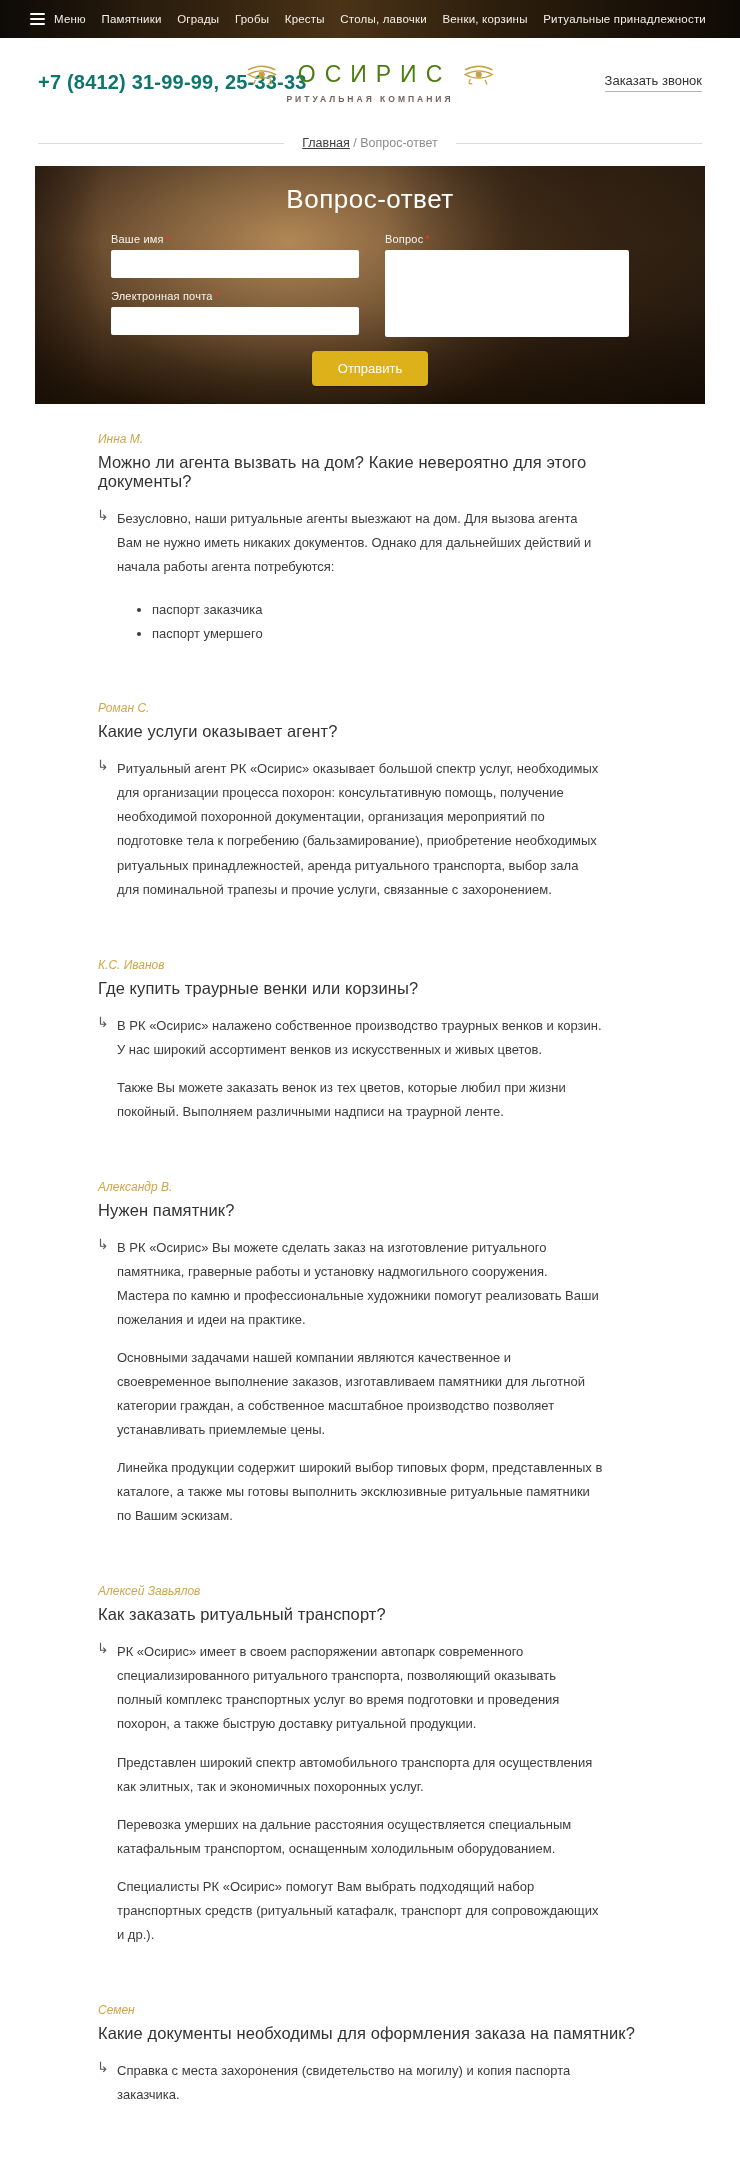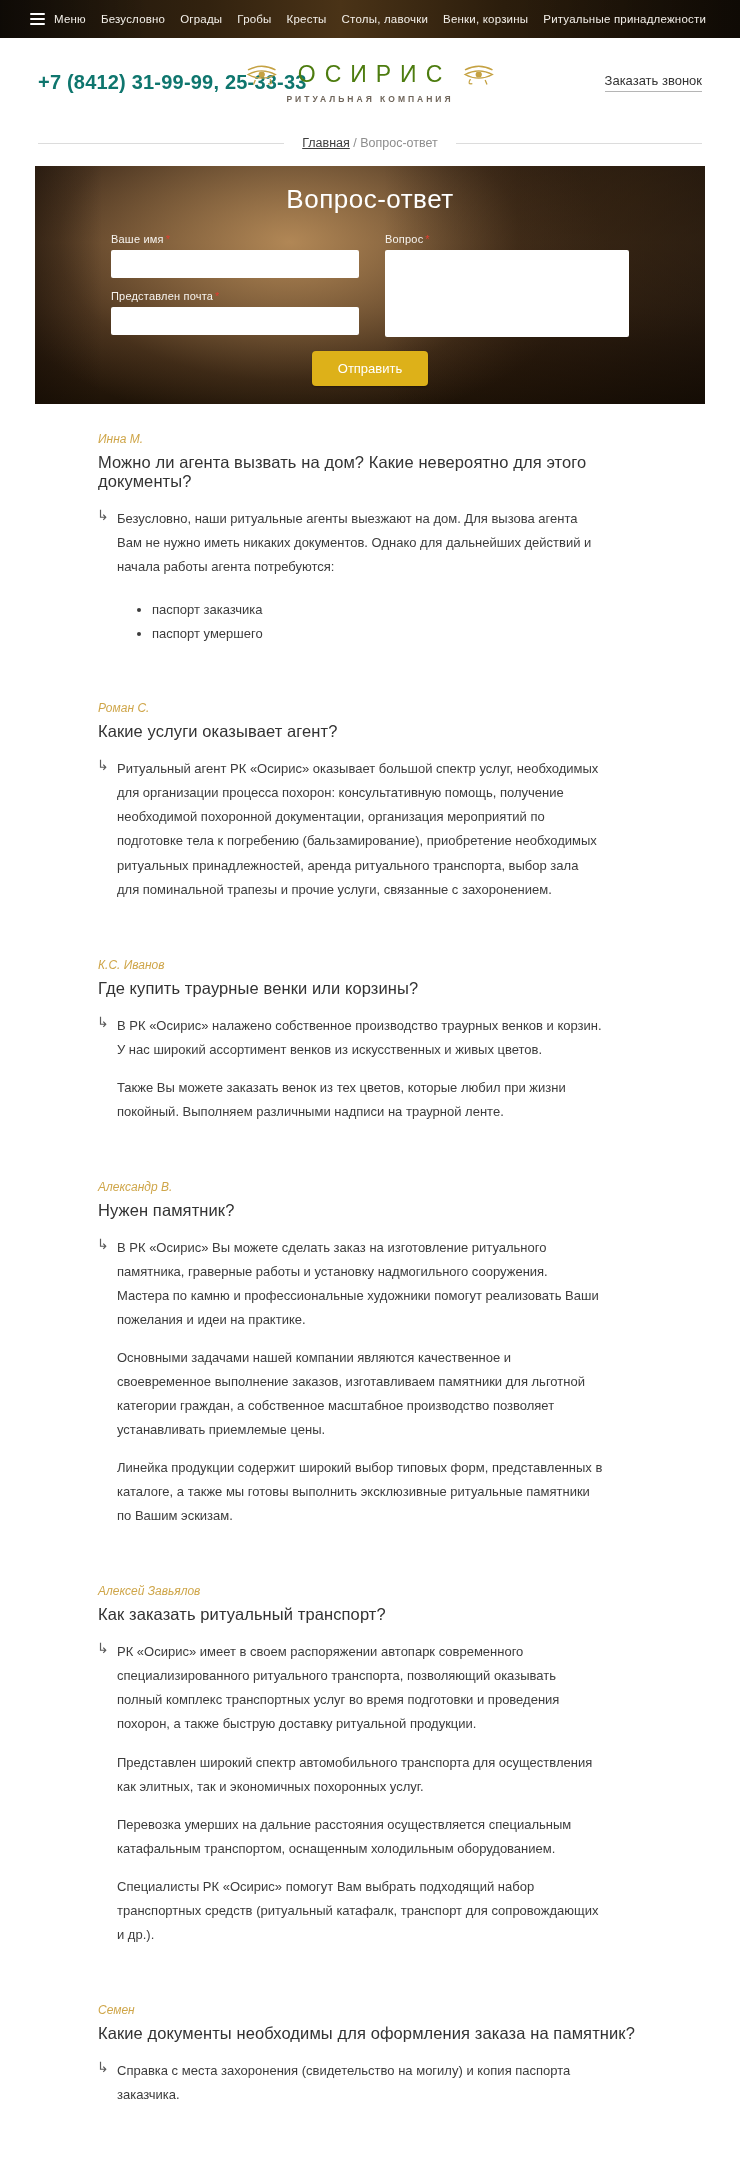--- a/index.html
+++ b/index.html
@@ -104,21 +104,21 @@
 <nav class="topnav">
   <span class="menu-group nav-item">
     <span class="burger">
         <i></i>
         <i></i>
         <i></i>
       </span>
     <span>Меню</span>
   </span>
   <span class="spread"></span>
-  <a class="nav-item">Безусловно</a>
+  <a class="nav-item">Памятники</a>
   <span class="spread"></span>
   <a class="nav-item">Ограды</a>
   <span class="spread"></span>
   <a class="nav-item">Гробы</a>
   <span class="spread"></span>
   <a class="nav-item">Кресты</a>
   <span class="spread"></span>
   <a class="nav-item">Столы, лавочки</a>
   <span class="spread"></span>
   <a class="nav-item">Венки, корзины</a>
@@ -163,21 +163,21 @@
 
 <section class="hero">
   <h1 class="hero-title">Вопрос-ответ</h1>
   <div class="hero-form">
     <div class="hf-col left">
       <label class="hf-label">
         <span>Ваше имя</span><span class="req">*</span>
       </label>
       <input class="hf-input" type="text" style="">
       <label class="hf-label mt">
-        <span>Представлен почта</span><span class="req">*</span>
+        <span>Электронная почта</span><span class="req">*</span>
       </label>
       <input class="hf-input" type="text" style="">
     </div>
     <div class="hf-col right">
       <label class="hf-label">
         <span>Вопрос</span><span class="req">*</span>
       </label>
       <textarea class="hf-textarea" style=""></textarea>
     </div>
   </div>

